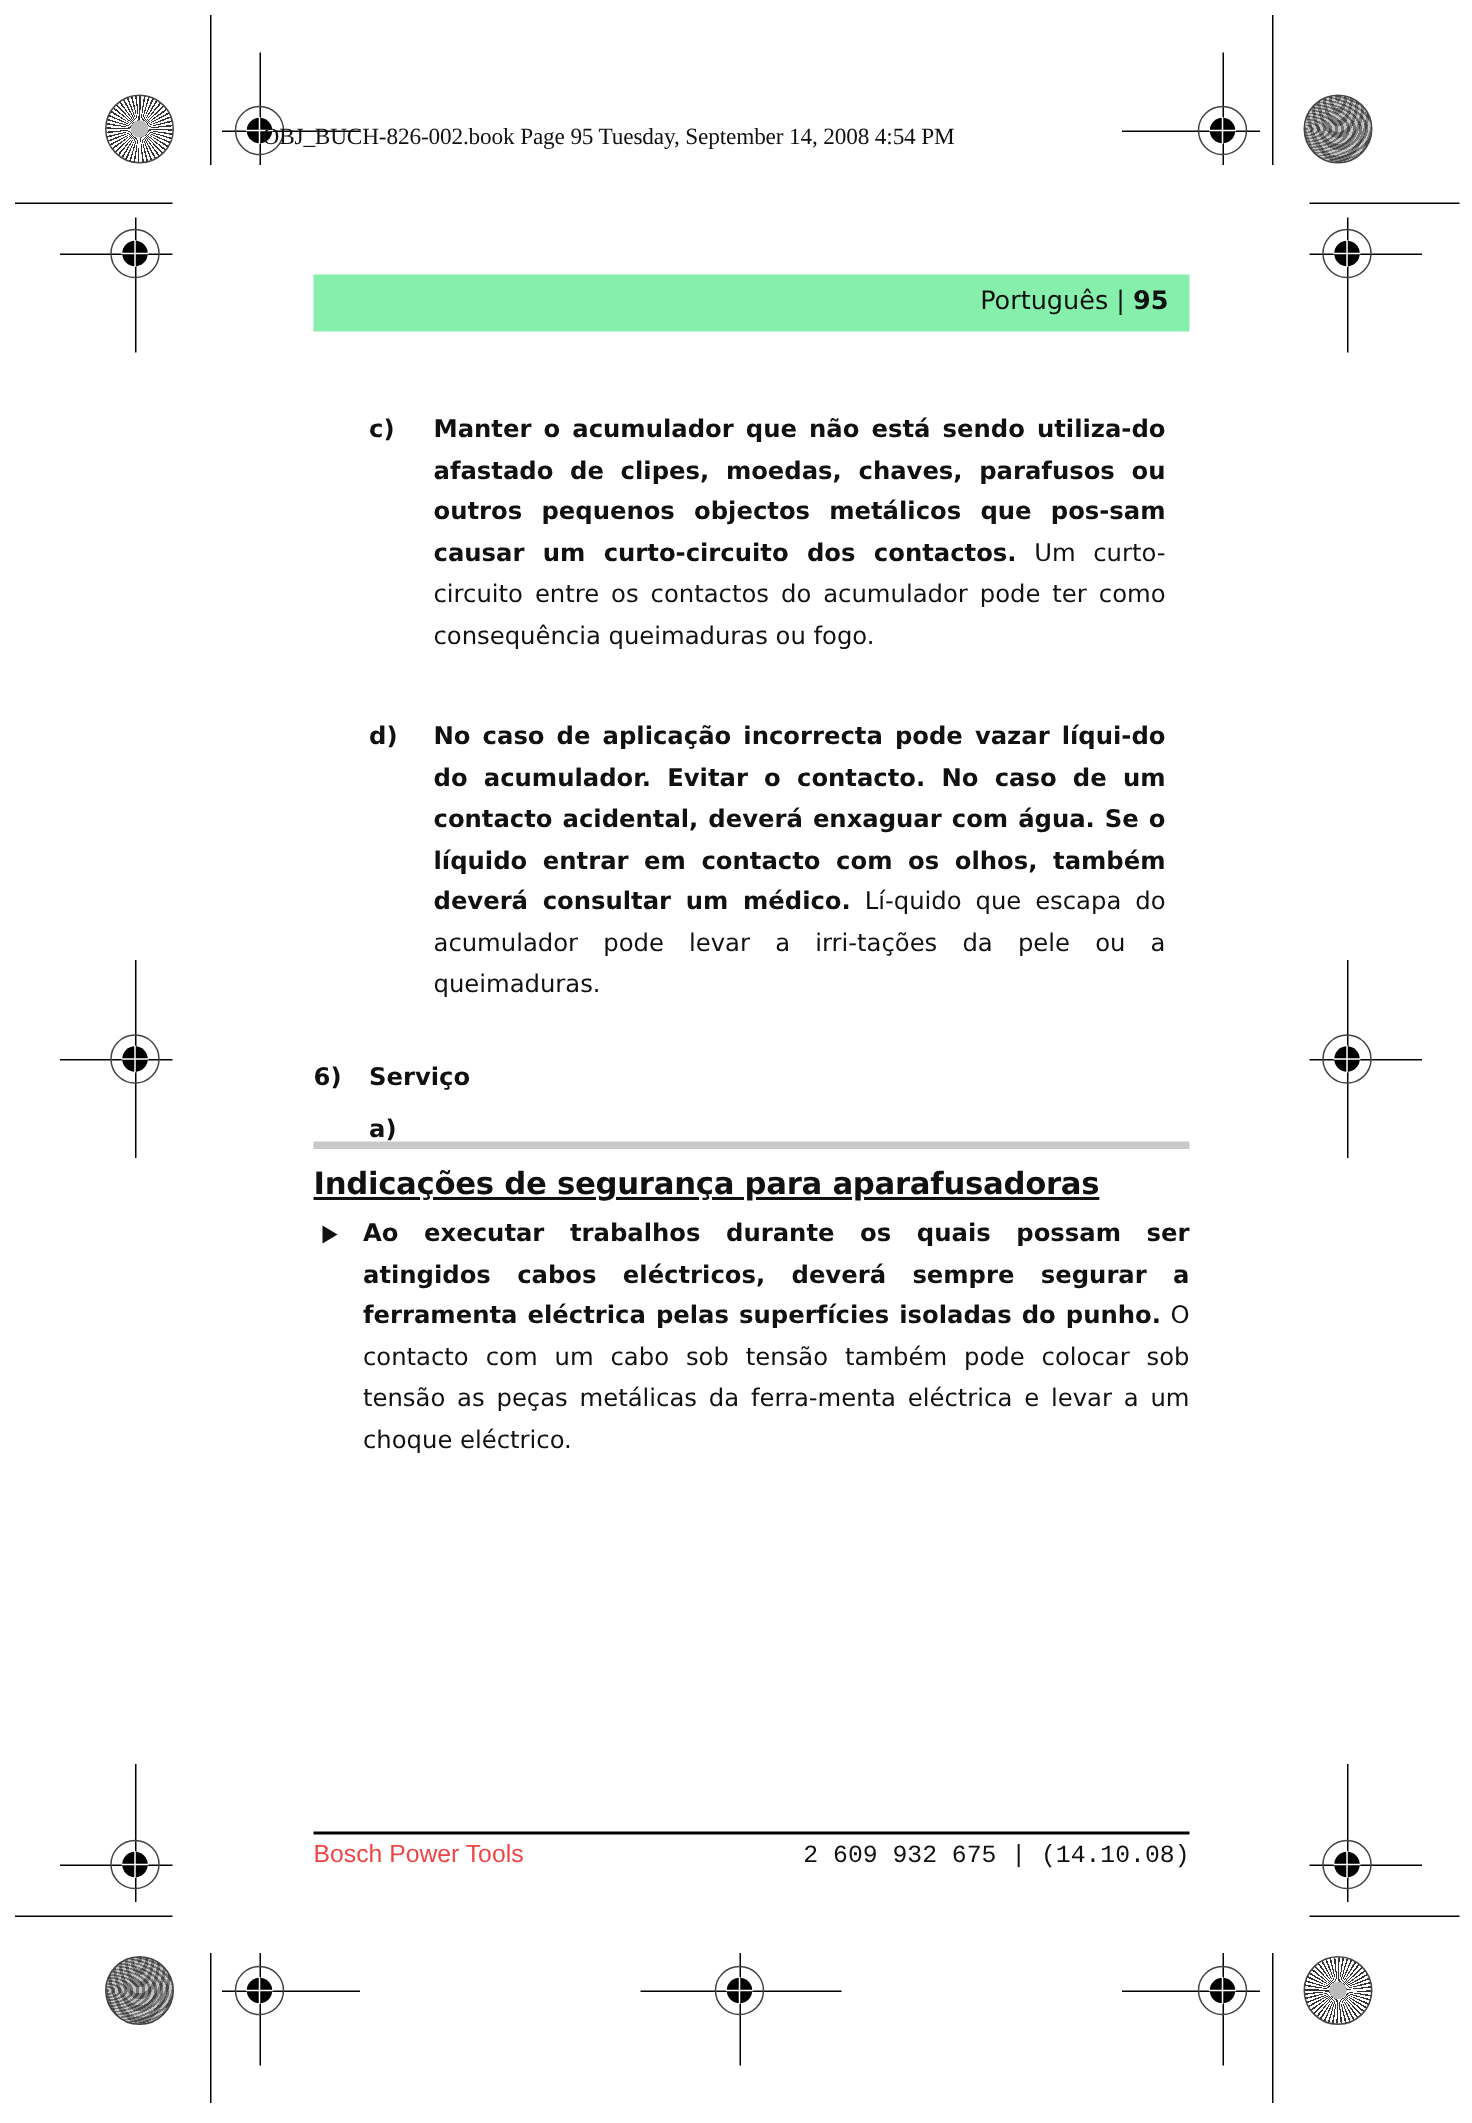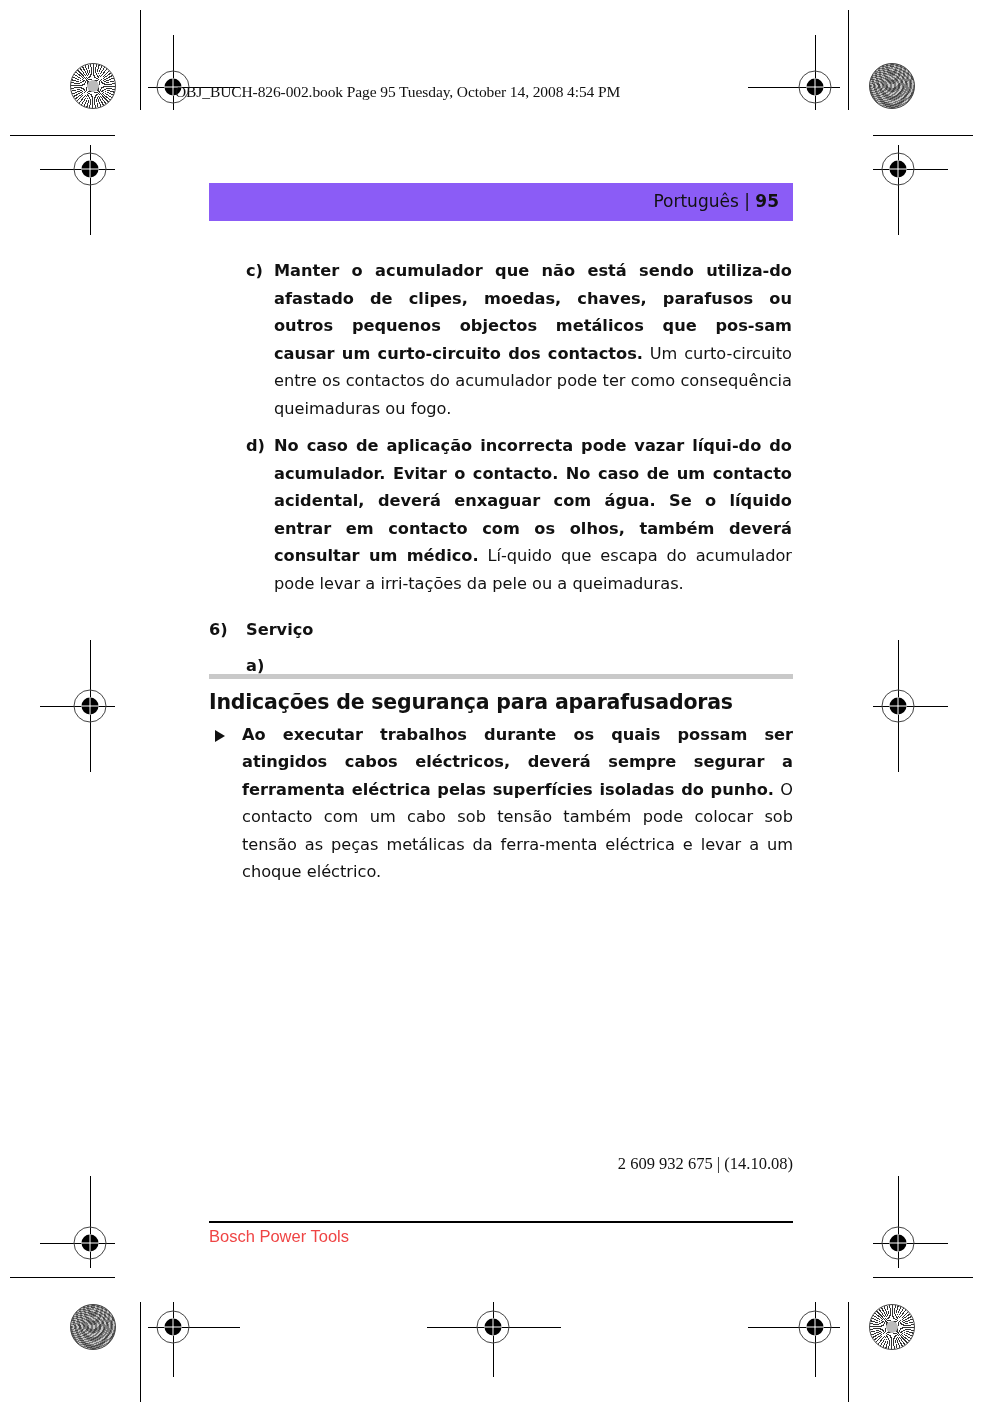--- a/index.html
+++ b/index.html
@@ -28,65 +28,65 @@
   }
 
   .slug {
     position: absolute; left: 175px; top: 83px;
     font-family: "Liberation Serif", serif; font-size: 15.5px; color: #111;
     white-space: nowrap; letter-spacing: -0.1px;
   }
 
   .header-band {
     position: absolute; left: 209px; top: 183px; width: 584px; height: 38px;
-    background: #8b5cf6;
+    background: #86efac;
   }
   .header-text {
     position: absolute; right: 14px; top: 8px;
     font-family: "DejaVu Sans", sans-serif; font-size: 17px; color: #111;
     white-space: nowrap;
   }
   .header-text b { font-weight: bold; }
 
   .content {
     position: absolute; left: 209px; top: 256px; width: 584px;
     font-family: "DejaVu Sans", sans-serif; font-size: 16.2px; color: #111;
     line-height: 27.5px;
   }
   .item { position: relative; padding-left: 64px; }
   .item .lbl { position: absolute; left: 37px; top: 0; font-weight: bold; }
-  .item p { margin: 1px; text-align: justify; }
+  .item p { margin: 16px; text-align: justify; }
   .bold { font-weight: bold; }
   .gap-s { height: 8px; }
   .gap-m { height: 18px; }
 
   .sec-num { position: relative; padding-left: 37px; font-weight: bold; }
   .sec-num .n { position: absolute; left: 0; top: 0; }
 
   .rule-gray { height: 5px; background: #c9c9c9; margin-top: 22px; }
   .h2 {
     font-family: "DejaVu Sans", sans-serif; font-weight: bold; font-size: 20.5px;
-    margin: 8px 0 4px 0; line-height: 30px; letter-spacing: -0.2px;
+    margin: 8px 0 4px 0; line-height: 30px; letter-spacing: -0.2px; text-decoration: underline;
   }
   .bullet { position: relative; padding-left: 33px; }
   .bullet .tri {
     position: absolute; left: 6px; top: 9px; width: 0; height: 0;
     border-top: 6px solid transparent; border-bottom: 6px solid transparent;
     border-left: 10px solid #111;
   }
   .bullet p { margin: 0; text-align: justify; }
 
   .footer-rule { position: absolute; left: 209px; top: 1221px; width: 584px; height: 2px; background: #000; }
   .footer-left {
     position: absolute; left: 209px; top: 1227px;
     font-family: "Liberation Sans", sans-serif; font-size: 16.5px; color: #ef4444;
   }
   .footer-right {
-    position: absolute; right: 188px; top: 1154px;
-    font-family: Liberation Serif, serif; font-size: 16.5px; color: #111;
+    position: absolute; right: 188px; top: 1227px;
+    font-family: Liberation Mono, monospace; font-size: 16.5px; color: #111;
     white-space: nowrap;
   }
 </style>
 </head>
 <body>
 
 <div>
 
   <div class="line-v" style="left:140px; top:10px; height:100px;"></div>
   <div class="line-v" style="left:173px; top:35px; height:75px;"></div>
@@ -190,21 +190,21 @@
     <circle cx="18" cy="18" r="8.5" fill="#000"></circle>
     <line x1="18" y1="9" x2="18" y2="27" stroke="#fff" stroke-width="1"></line>
     <line x1="9" y1="18" x2="27" y2="18" stroke="#fff" stroke-width="1"></line>
   </svg>
 
 <div class="disc star" style="left:93px; top:86px;"></div>
 <div class="disc wave" style="left:892px; top:86px;"></div>
 <div class="disc wave" style="left:93px; top:1327px;"></div>
 <div class="disc star" style="left:892px; top:1327px;"></div>
 
-<div class="slug">OBJ_BUCH-826-002.book  Page 95  Tuesday, October 14, 2008  4:54 PM</div>
+<div class="slug">OBJ_BUCH-826-002.book  Page 95  Tuesday, September 14, 2008  4:54 PM</div>
 
 <div class="header-band">
   <div class="header-text">
     <span>Português</span>
     <span>|</span>
     <b>95</b>
   </div>
 </div>
 
 <div class="content">

